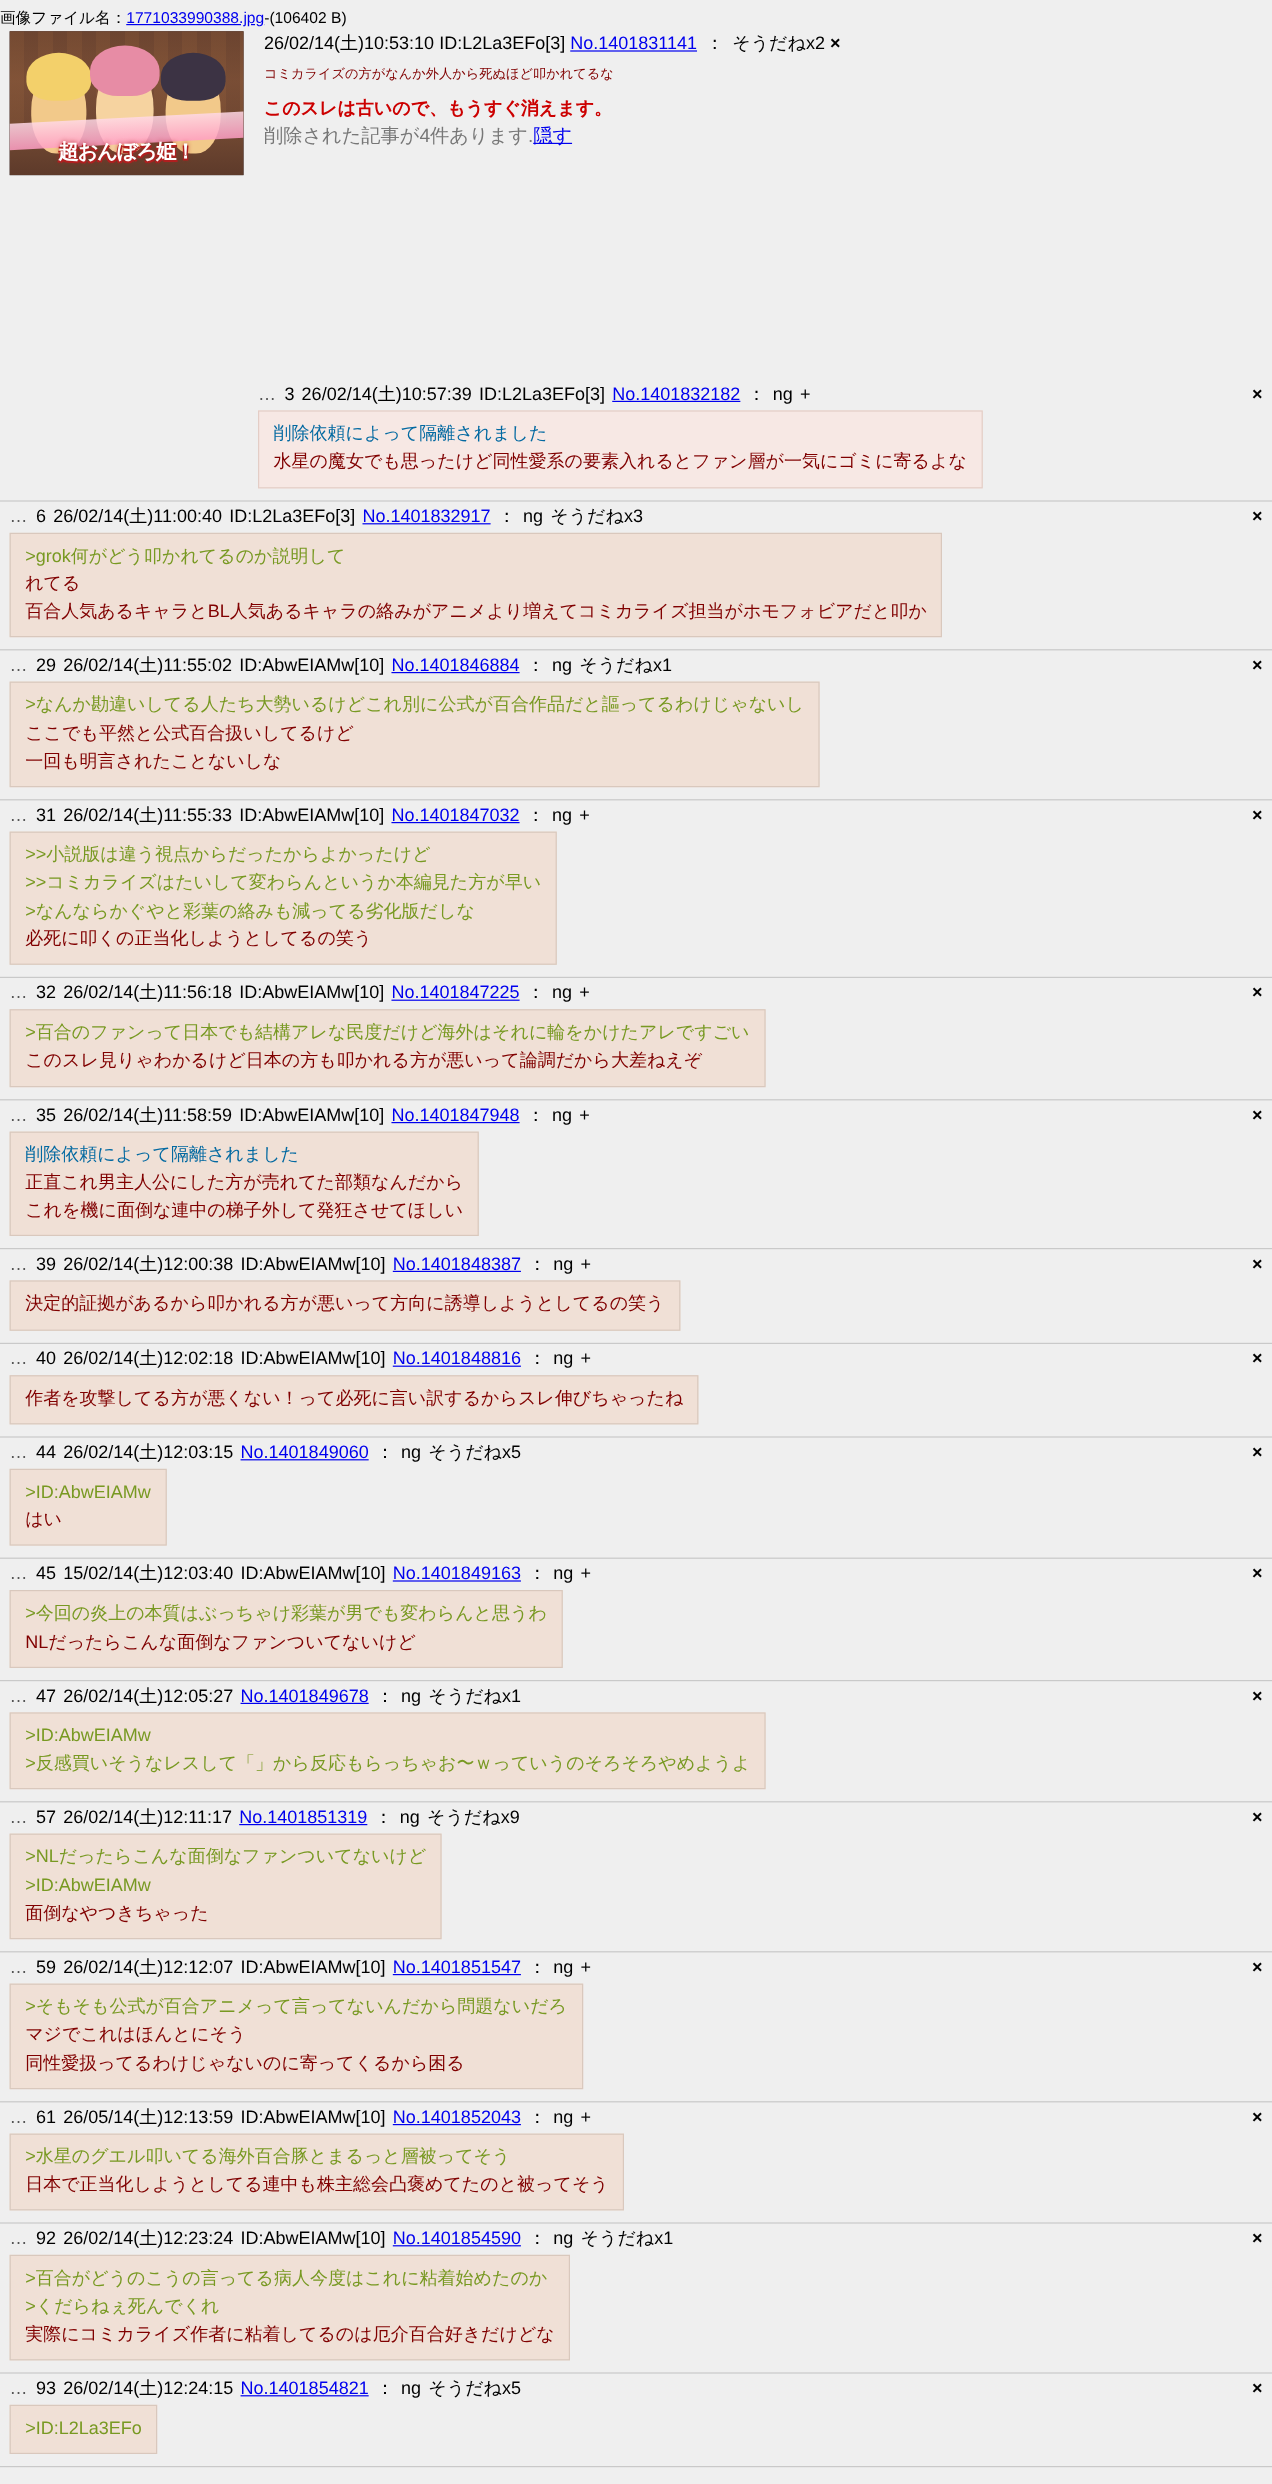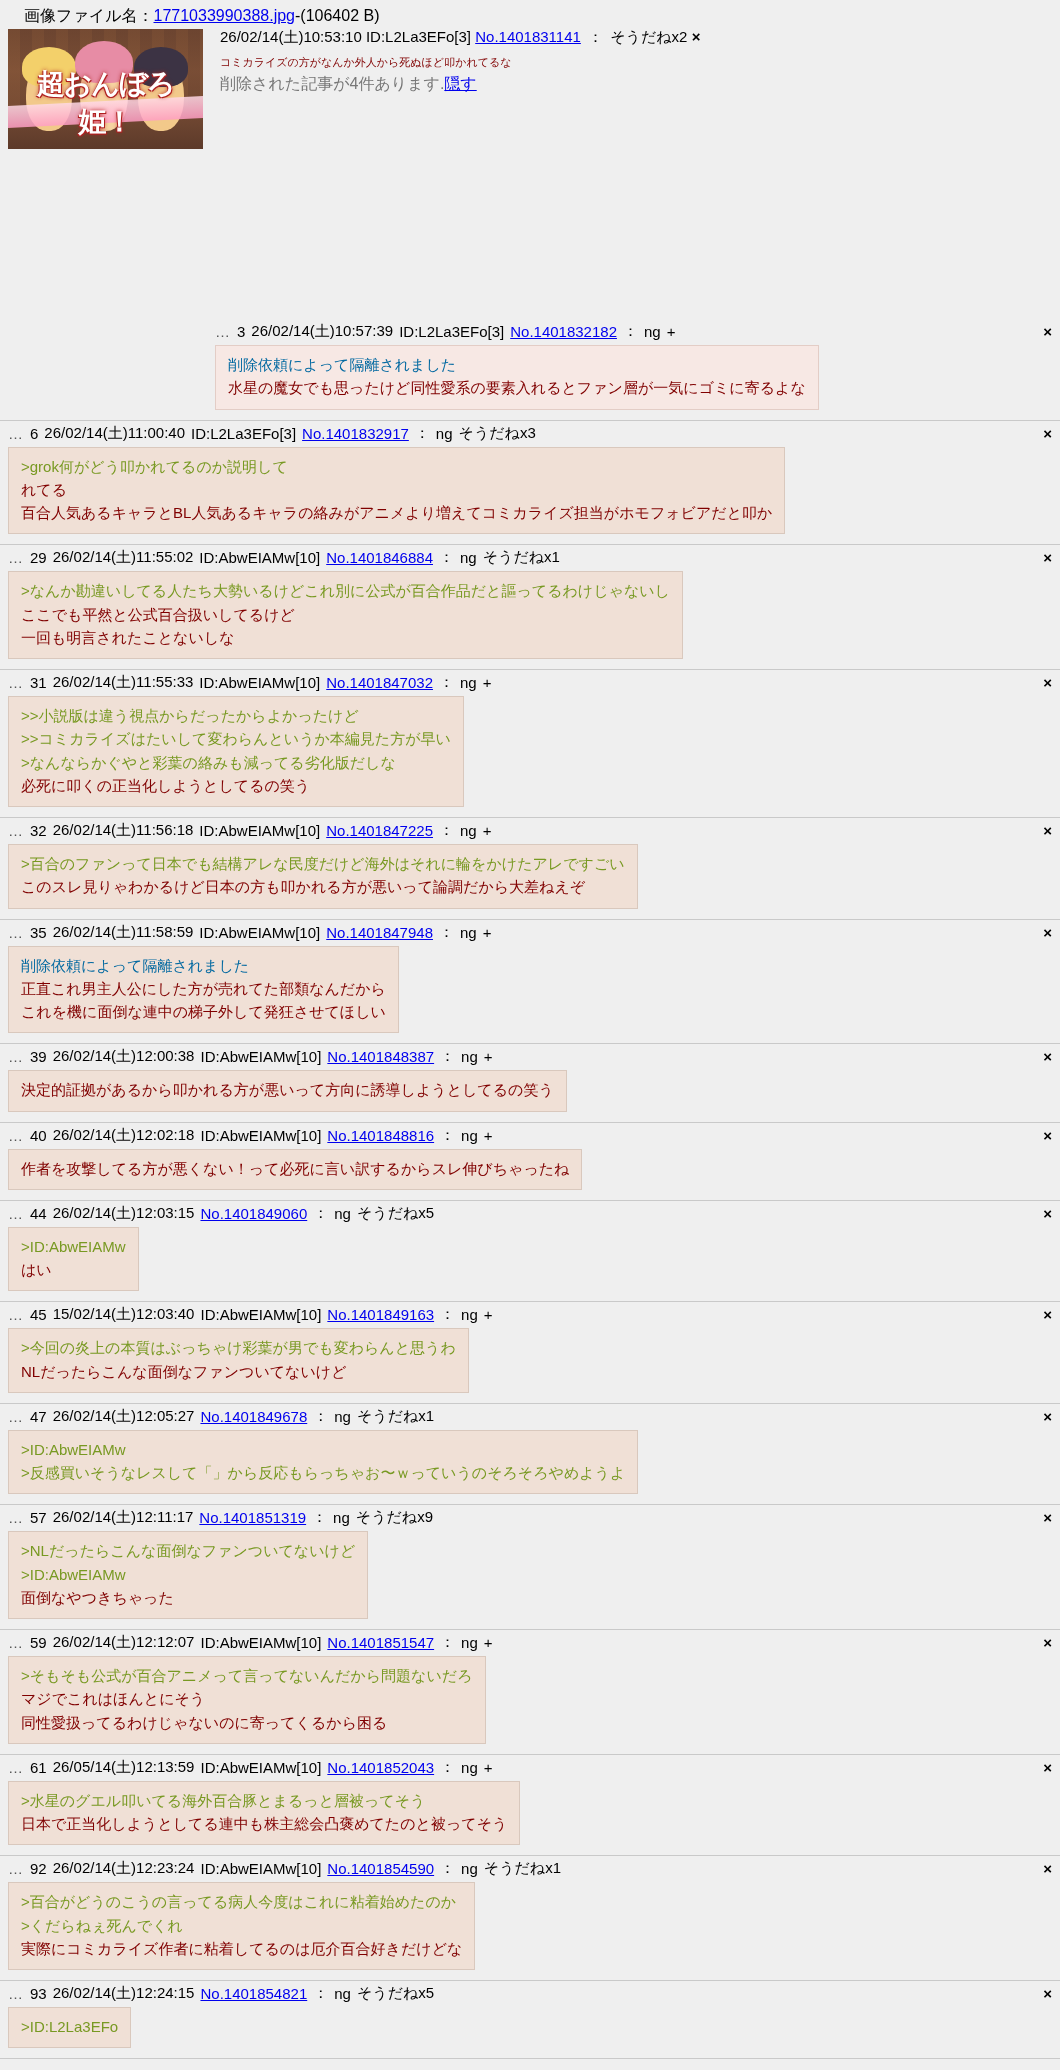--- a/index.html
+++ b/index.html
@@ -5,21 +5,21 @@
   html,body{margin:0;padding:0;}
   body{
     width:1060px;
     background:#efefef;
     font-family:"Liberation Sans","DejaVu Sans",sans-serif;
     font-size:15px;
     color:#800000;
   }
   .page{width:1060px;position:relative;padding-bottom:10px;}
   a{color:#0000ee;text-decoration:underline;}
-  .filename-line{padding:6px 8px 2px 24px;font-size:16px;color:#000;}
+  .filename-line{padding:6px 8px 2px 0;font-size:13px;color:#000;}
   .filename-line .lbl{color:#000;}
   .filename-line .size{color:#000;}
   .thumb-wrap{padding:0 8px;}
   .thumb{
     width:195px;height:120px;
     border:0;
     display:block;
     position:relative;
     overflow:hidden;
     background:#3a2a2a;
@@ -31,21 +31,21 @@
      background:repeating-linear-gradient(90deg,#7b4e34 0 12px,#6b4330 12px 24px);opacity:.55;}
   .thumb .g1,.thumb .g2,.thumb .g3{position:absolute;bottom:18px;border-radius:50% 50% 45% 45%;}
   .thumb .g1{left:18px;width:46px;height:72px;background:#f2c98a;}
   .thumb .g1:after{content:"";position:absolute;left:-4px;top:-12px;width:54px;height:40px;background:#f3d06a;border-radius:50% 50% 40% 40%;}
   .thumb .g2{left:72px;width:48px;height:76px;background:#f6d3a0;}
   .thumb .g2:after{content:"";position:absolute;left:-5px;top:-14px;width:58px;height:42px;background:#e78ca5;border-radius:50% 50% 40% 40%;}
   .thumb .g3{left:130px;width:46px;height:72px;background:#f2c98a;}
   .thumb .g3:after{content:"";position:absolute;left:-4px;top:-12px;width:54px;height:40px;background:#3c3344;border-radius:50% 50% 40% 40%;}
   .thumb .title{
     position:absolute;left:6px;right:6px;bottom:8px;
-    text-align:center;color:#fff;font-weight:bold;font-size:28px;
+    text-align:center;color:#fff;font-weight:bold;font-size:17px;
     text-shadow:0 0 4px #b02020,1px 1px 0 #b02020,-1px 1px 0 #b02020;
     letter-spacing:-1px;
   }
   .thumb .ribbon{
     position:absolute;left:0;bottom:26px;width:100%;height:22px;
     background:linear-gradient(180deg,#ffd9e6,#ff9ec4);opacity:.85;transform:skewY(-3deg);
   }
 
   
   .root-post{
@@ -119,20 +119,21 @@
   <div class="root-post">
     <div class="meta">
       <span class="date">26/02/14(土)10:53:10</span>
       <span class="id">ID:L2La3EFo[3]</span>
       <a class="no" href="#">No.1401831141</a>
       <span class="sep">：</span>
       <span class="sodane">そうだねx2</span>
       <span class="close">×</span>
     </div>
     <div class="root-body">コミカライズの方がなんか外人から死ぬほど叩かれてるな</div>
+    <div class="warn">このスレは古いので、もうすぐ消えます。</div>
     <div class="delnote">
       <span>削除された記事が4件あります.</span><a href="#">隠す</a>
     </div>
   </div>
 
   <div style="height:170px"></div>
 
   <div id="replies">
       <div class="reply indent-1"><div class="rhead">
           <span class="dots">…</span>

